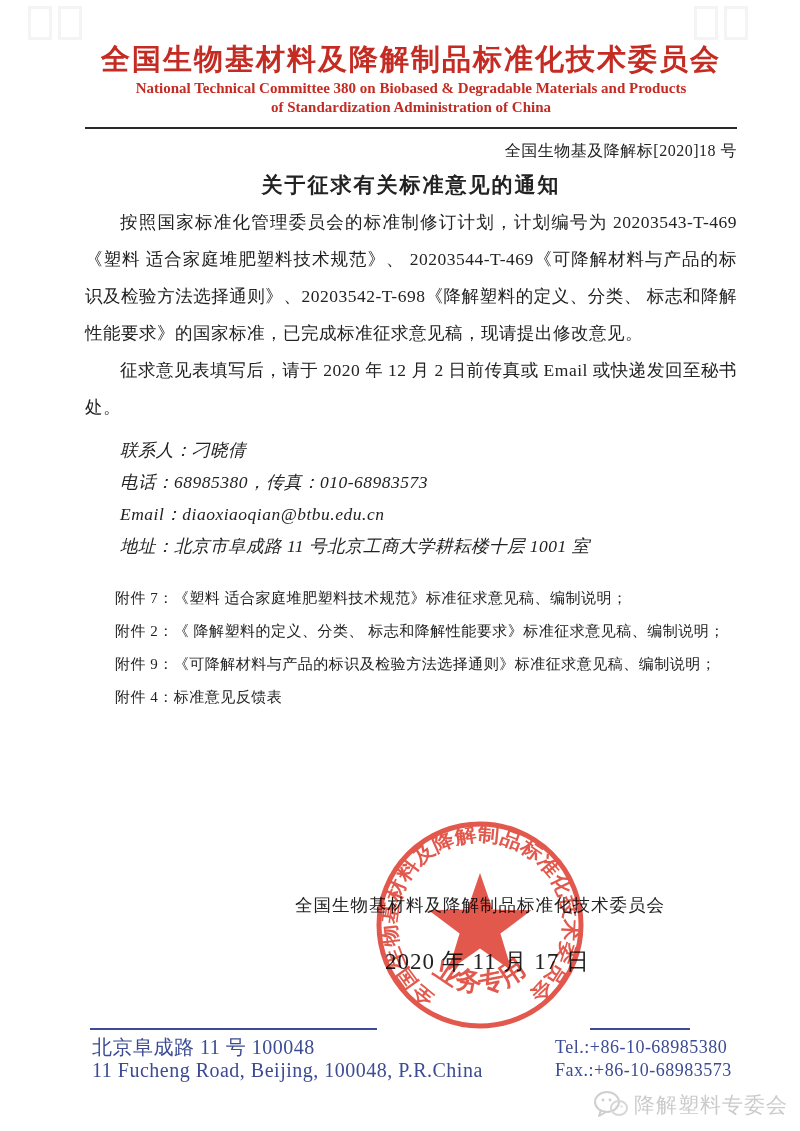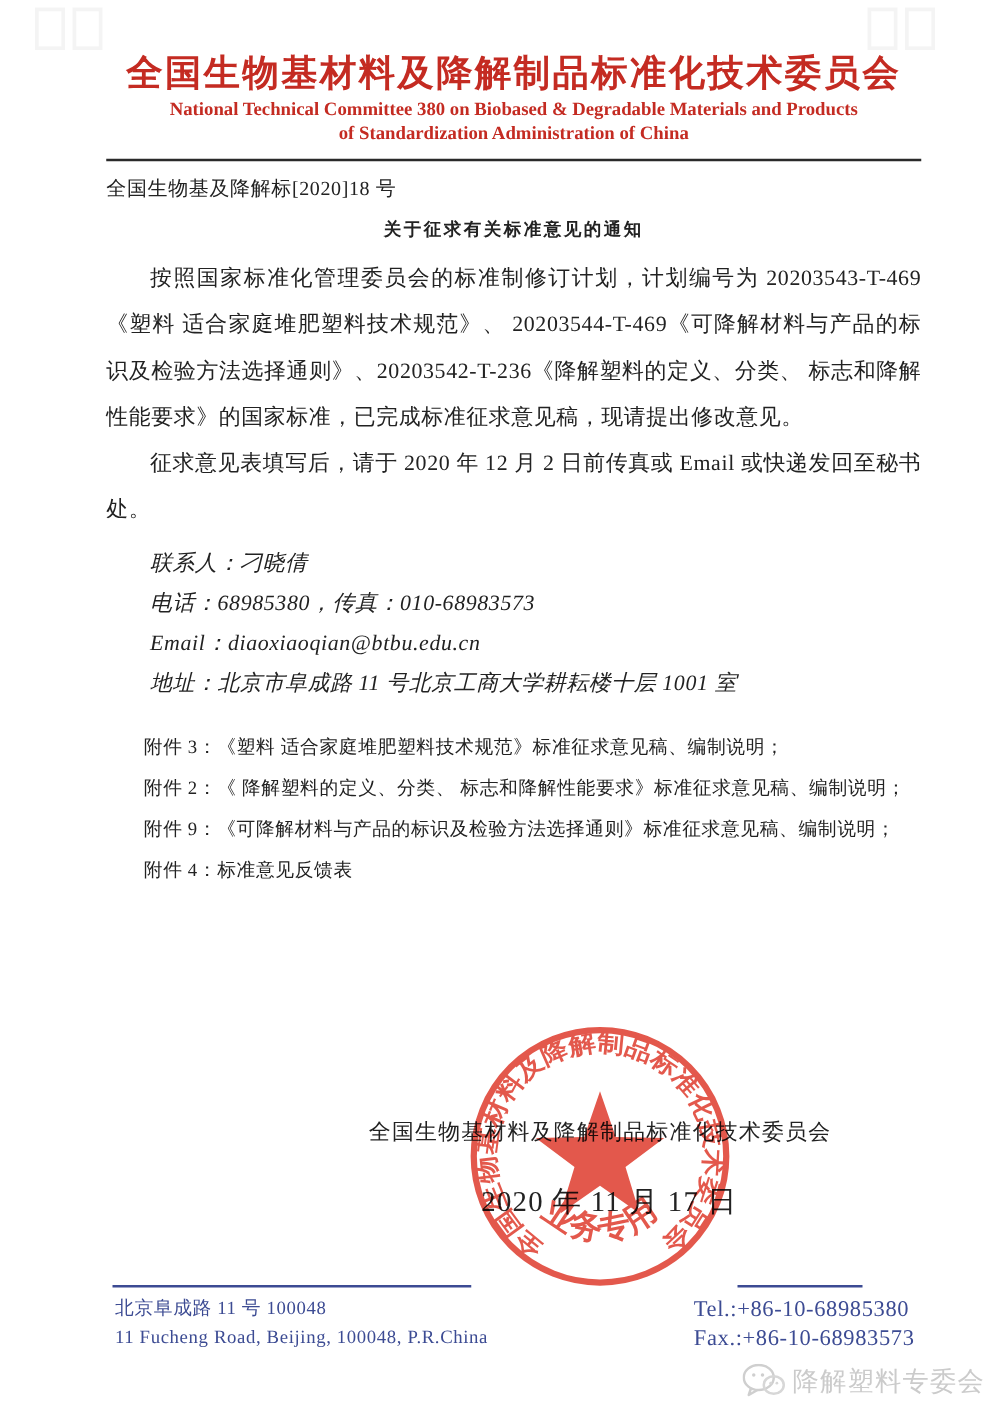--- a/index.html
+++ b/index.html
@@ -8,22 +8,22 @@
     font-family:"Liberation Serif","DejaVu Serif",serif;color:#222;overflow:hidden;
   }
   .content{position:relative;width:652px;margin-left:85px;padding-top:42px;}
 
   
   .org-cn{color:#c42b22;font-size:29px;font-weight:bold;letter-spacing:2px;text-align:center;line-height:34px;}
   .org-en{color:#c42b22;font-size:15px;font-weight:600;text-align:center;line-height:19px;margin-top:3px;}
   .org-en2{margin-top:0;}
   .header-rule{height:2px;background:#2a2a2a;margin-top:10px;}
 
-  .doc-number{margin-top:12px;font-size:16px;text-align:left;letter-spacing:.5px;}
-  .page-title{margin-top:8px;font-size:14px;font-weight:bold;text-align:center;letter-spacing:2px;line-height:30px;}
+  .doc-number{margin-top:12px;font-size:16px;text-align:right;letter-spacing:.5px;}
+  .page-title{margin-top:8px;font-size:21px;font-weight:bold;text-align:center;letter-spacing:2px;line-height:30px;}
   .salutation{margin-top:14px;font-size:17.5px;line-height:30px;}
 
   .body-p{margin:0;text-indent:2em;font-size:17.5px;line-height:37px;text-align:justify;text-justify:inter-character;letter-spacing:.5px;}
   .body-p.first{margin-top:4px;}
 
   .contact-line{margin:0;text-indent:2em;font-size:17.5px;line-height:32px;letter-spacing:.5px;font-style:italic;}
   .contact-block{margin-top:8px;}
 
   .attachments{margin-top:20px;}
   .attach-line{margin:0;text-indent:2em;font-size:15px;line-height:33px;text-align:justify;text-justify:inter-character;letter-spacing:.5px;}
@@ -31,21 +31,21 @@
   
   .sig-org{position:absolute;left:85px;top:893px;width:652px;text-align:right;padding-right:72px;box-sizing:border-box;font-size:17.5px;letter-spacing:1px;}
   .sig-date{position:absolute;left:85px;top:946px;width:652px;text-align:right;padding-right:147px;box-sizing:border-box;font-size:23px;letter-spacing:1px;}
 
   
   .seal{position:absolute;left:370px;top:815px;width:220px;height:220px;opacity:.86;mix-blend-mode:multiply;pointer-events:none;}
 
   
   .rule-left{position:absolute;left:90px;top:1028px;width:287px;height:2px;background:#3c4b93;}
   .rule-right{position:absolute;left:590px;top:1028px;width:100px;height:2px;background:#3c4b93;}
-  .footer-left{position:absolute;left:92px;top:1036px;color:#3c4b93;font-size:15px;line-height:23px;letter-spacing:.5px;}
+  .footer-left{position:absolute;left:92px;top:1036px;color:#3c4b93;font-size:20px;line-height:23px;letter-spacing:.5px;}
   .footer-right{position:absolute;left:555px;top:1036px;color:#3c4b93;font-size:18px;line-height:23px;letter-spacing:.5px;}
 
   
   .watermark{position:absolute;right:12px;bottom:12px;display:flex;align-items:center;gap:6px;}
   .watermark-text{color:#cbcbcb;font-size:21px;letter-spacing:1px;text-shadow:1px 1px 0 #fff;font-family:"Liberation Sans","DejaVu Sans",sans-serif;}
 
   
   .corner-mark{position:absolute;top:6px;display:flex;gap:6px;opacity:.5;}
   .corner-mark.tl{left:28px;}
   .corner-mark.tr{left:694px;}
@@ -68,32 +68,32 @@
   <div class="content">
 
     <div class="org-cn">全国生物基材料及降解制品标准化技术委员会</div>
     <div class="org-en">National Technical Committee 380 on Biobased &amp; Degradable Materials and Products</div>
     <div class="org-en org-en2">of Standardization Administration of China</div>
     <div class="header-rule"></div>
 
     <div class="doc-number">全国生物基及降解标[2020]18 号</div>
     <div class="page-title">关于征求有关标准意见的通知</div>
 
-    <p class="body-p first">按照国家标准化管理委员会的标准制修订计划，计划编号为 20203543-T-469《塑料 适合家庭堆肥塑料技术规范》、 20203544-T-469《可降解材料与产品的标识及检验方法选择通则》、20203542-T-236《降解塑料的定义、分类、 标志和降解性能要求》的国家标准，已完成标准征求意见稿，现请提出修改意见。</p>
+    <p class="body-p first">按照国家标准化管理委员会的标准制修订计划，计划编号为 20203543-T-469《塑料 适合家庭堆肥塑料技术规范》、 20203544-T-469《可降解材料与产品的标识及检验方法选择通则》、20203542-T-698《降解塑料的定义、分类、 标志和降解性能要求》的国家标准，已完成标准征求意见稿，现请提出修改意见。</p>
     <p class="body-p">征求意见表填写后，请于 2020 年 12 月 2 日前传真或 Email 或快递发回至秘书处。</p>
 
     <div class="contact-block">
       <p class="contact-line">联系人：刁晓倩</p>
       <p class="contact-line">电话：68985380，传真：010-68983573</p>
       <p class="contact-line">Email：diaoxiaoqian@btbu.edu.cn</p>
       <p class="contact-line">地址：北京市阜成路 11 号北京工商大学耕耘楼十层 1001 室</p>
     </div>
 
     <div class="attachments">
-      <p class="attach-line">附件 3：《塑料 适合家庭堆肥塑料技术规范》标准征求意见稿、编制说明；</p>
+      <p class="attach-line">附件 7：《塑料 适合家庭堆肥塑料技术规范》标准征求意见稿、编制说明；</p>
       <p class="attach-line">附件 2：《 降解塑料的定义、分类、 标志和降解性能要求》标准征求意见稿、编制说明；</p>
       <p class="attach-line">附件 9：《可降解材料与产品的标识及检验方法选择通则》标准征求意见稿、编制说明；</p>
       <p class="attach-line">附件 4：标准意见反馈表</p>
     </div>
   </div>
 
   <div class="sig-org">全国生物基材料及降解制品标准化技术委员会</div>
   <div class="sig-date">2020 年 11 月 17 日</div>
 
   <svg class="seal" viewBox="0 0 220 220" xmlns="http://www.w3.org/2000/svg">

